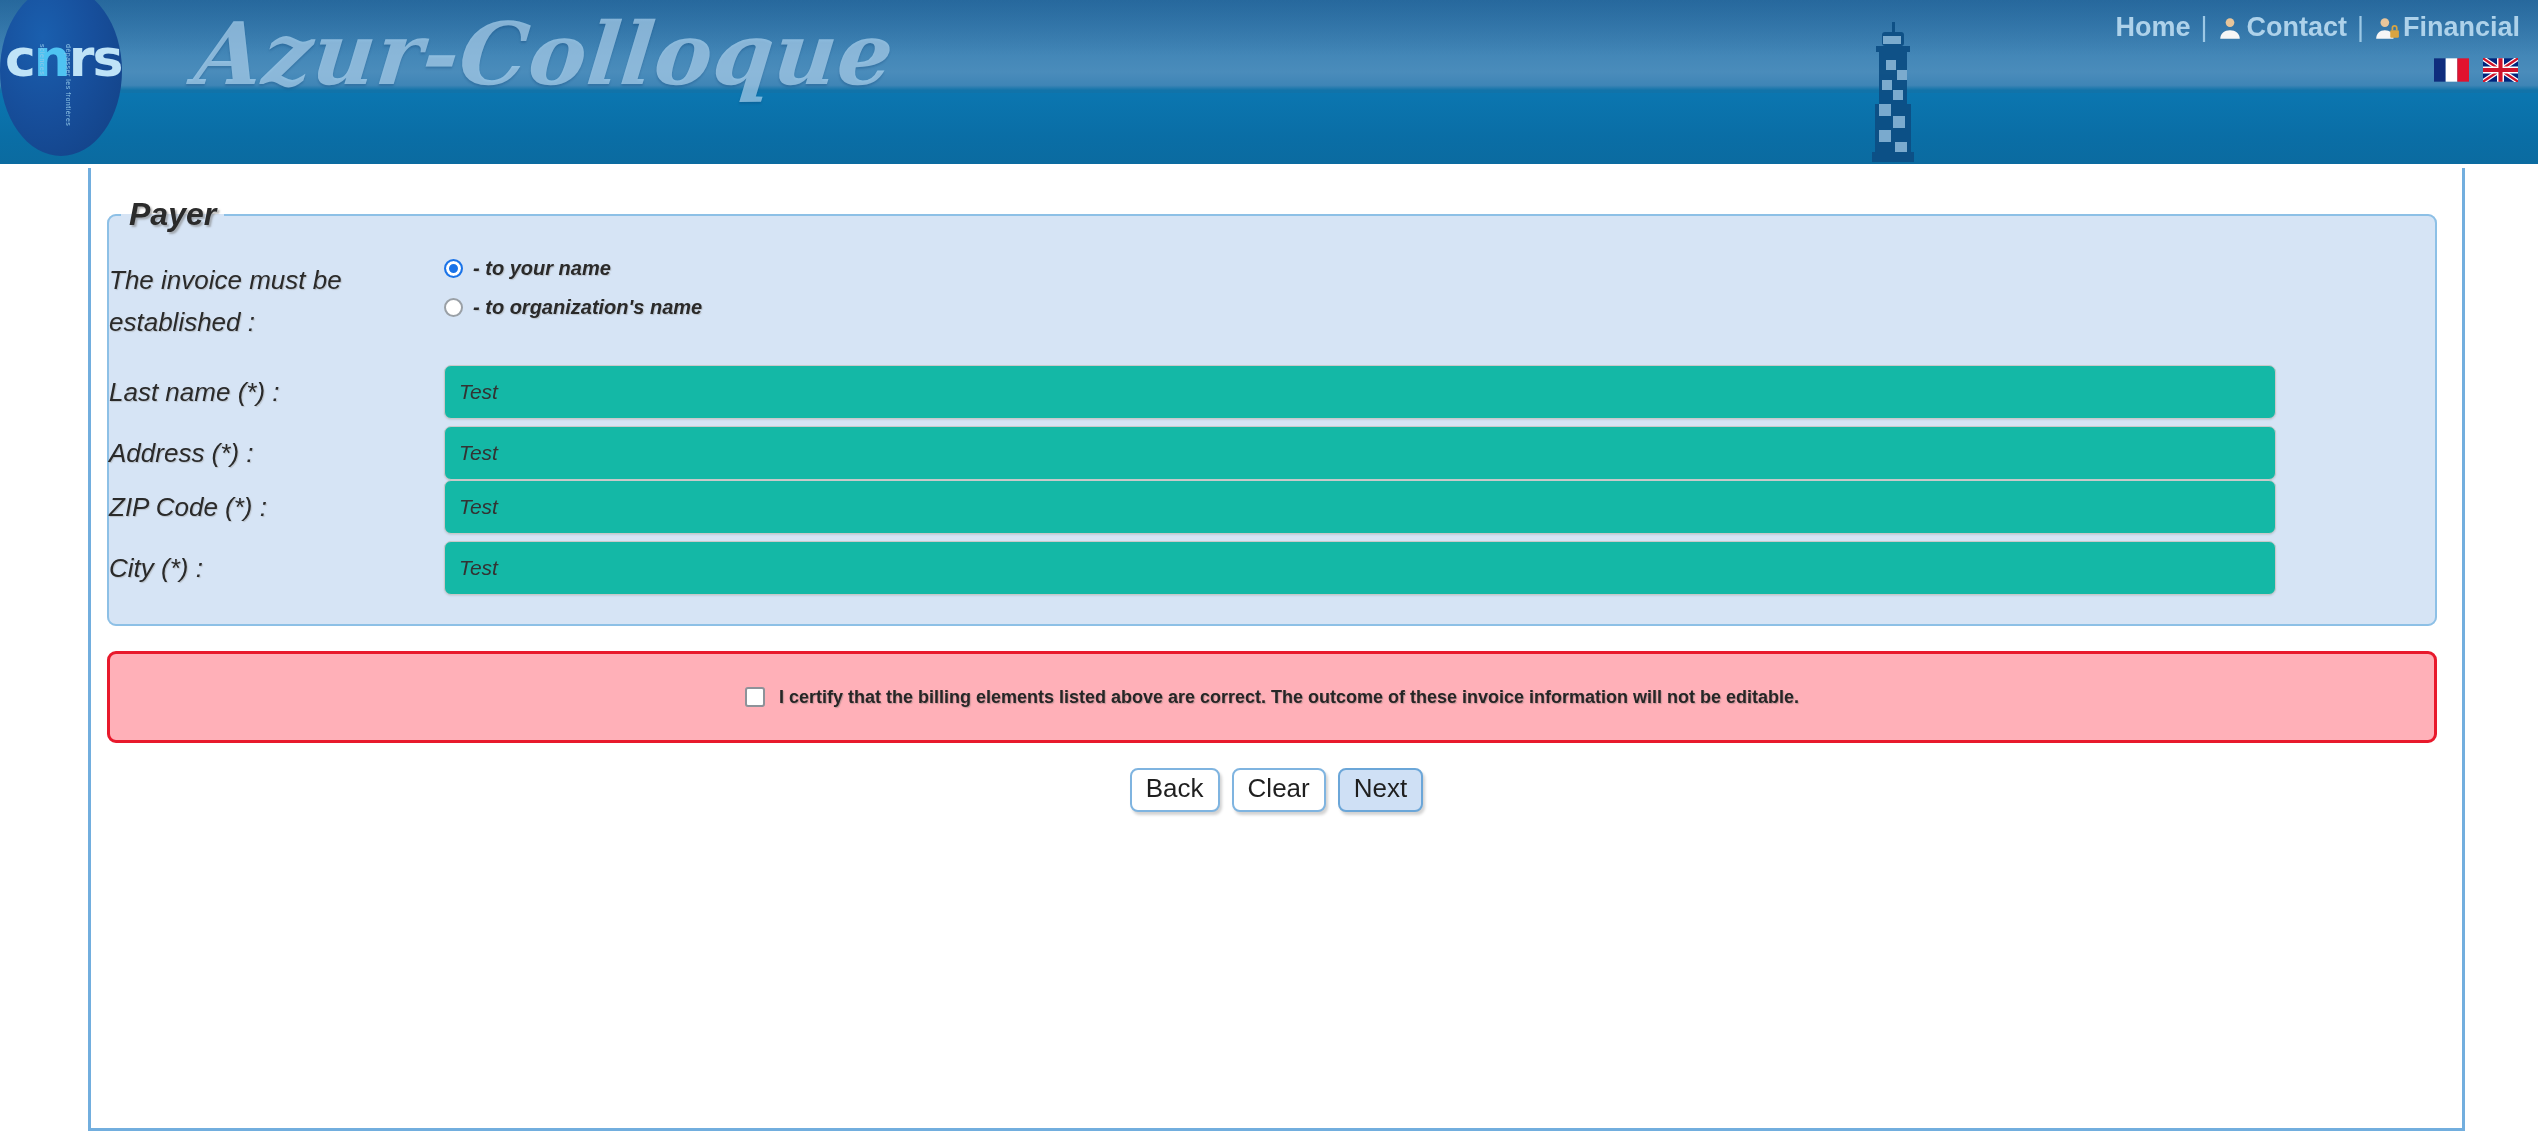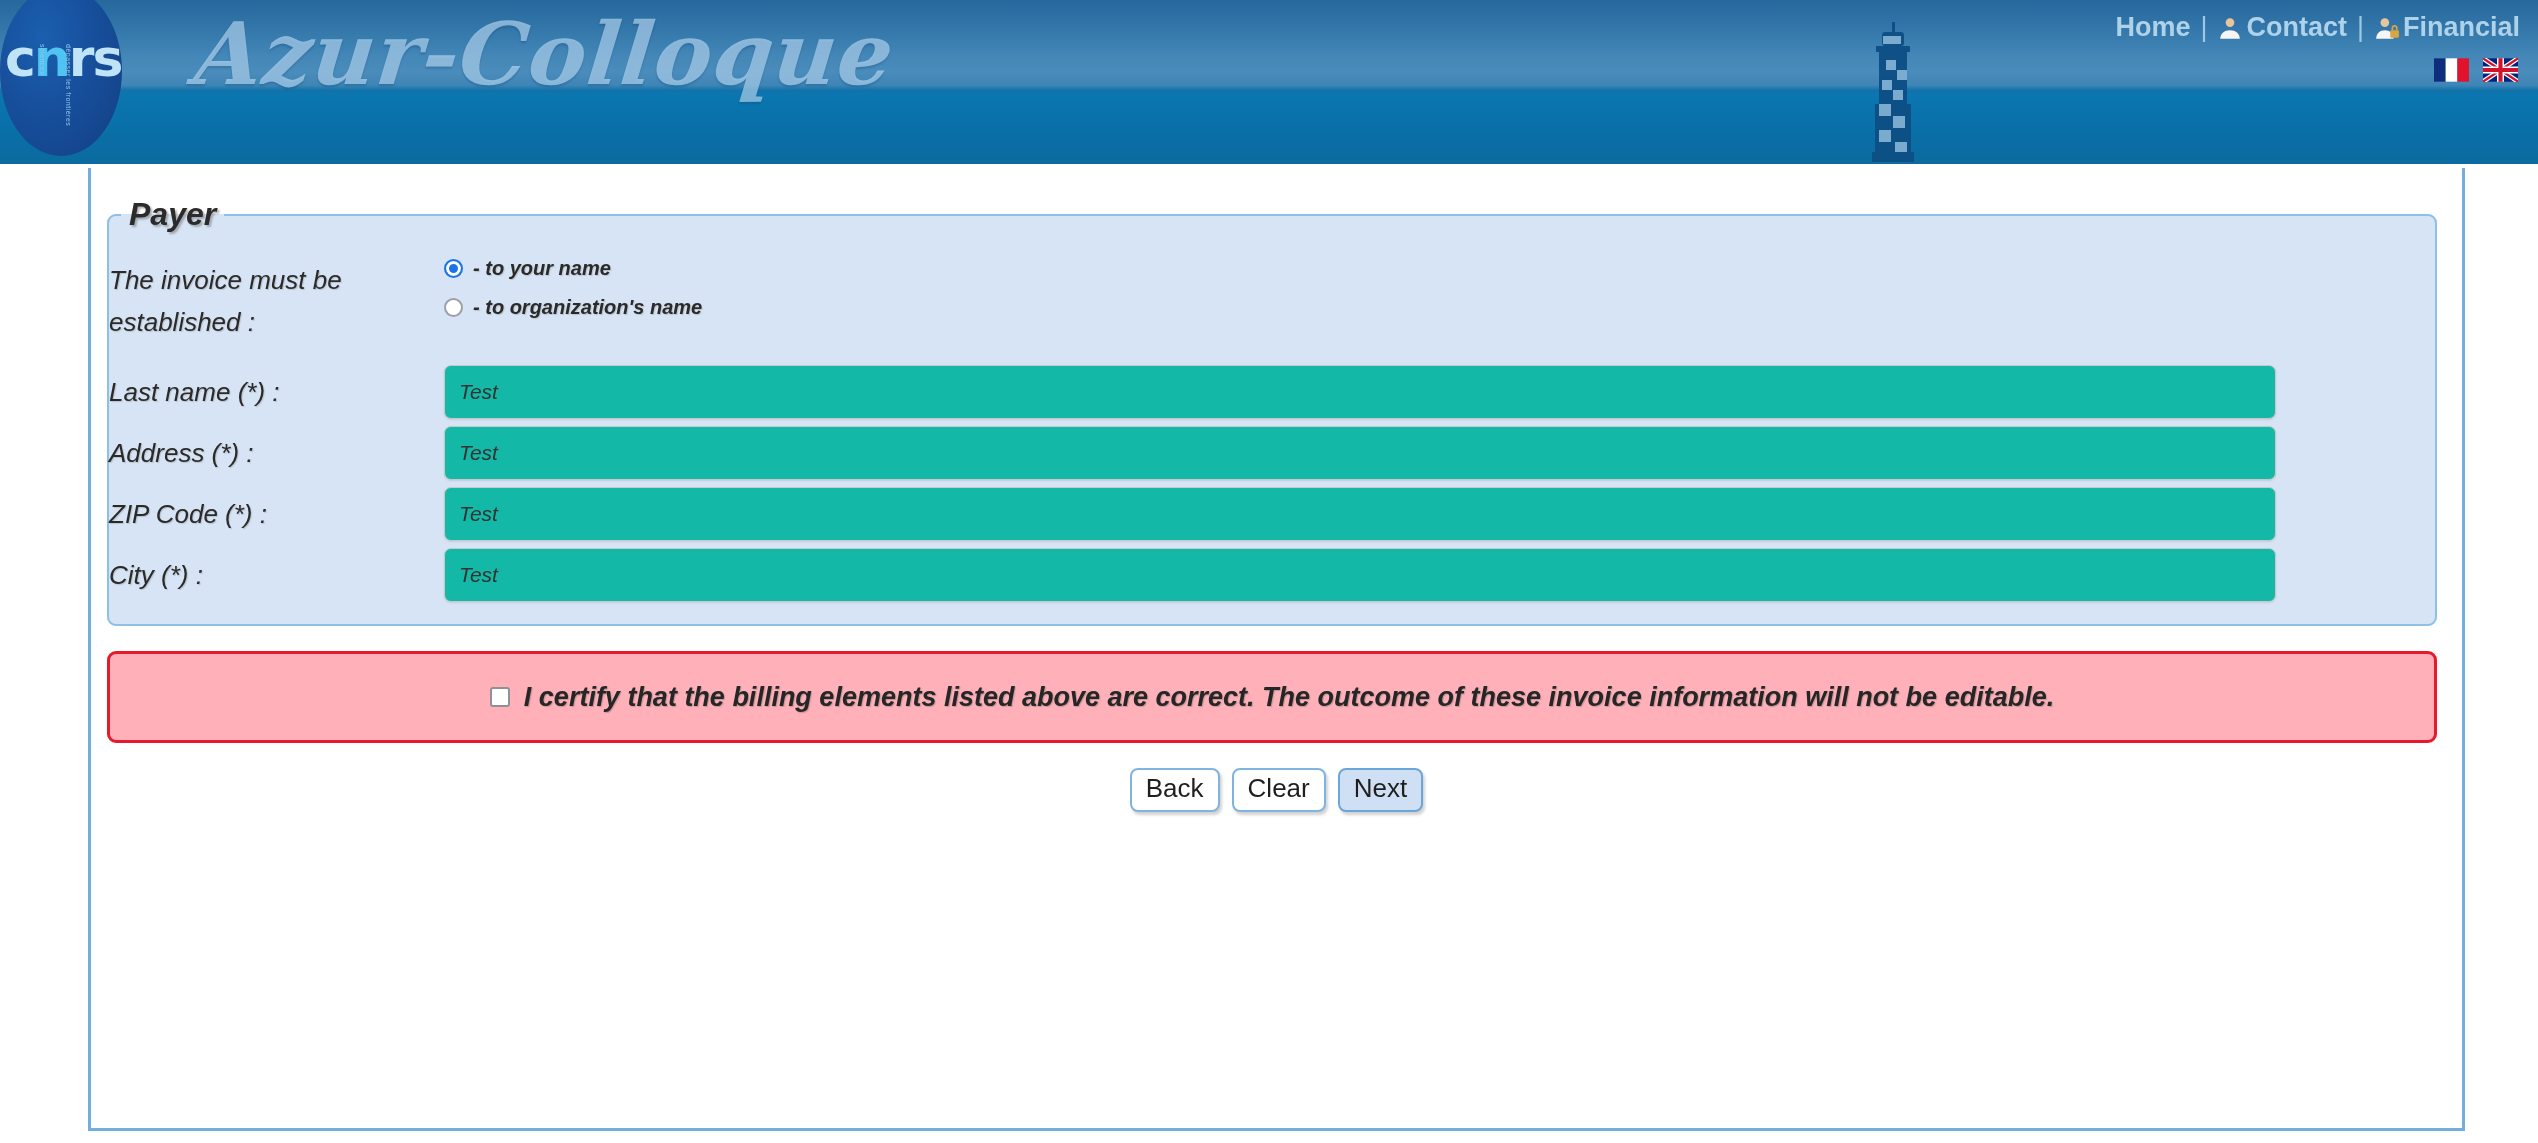--- a/index.html
+++ b/index.html
@@ -220,21 +220,21 @@
     gap: 14px;
   }
   .chk {
     width: 20px; height: 20px;
     border: 2px solid #8d9299;
     border-radius: 3px;
     background: #fff;
     flex: none;
   }
   .certify-txt {
-    font-size: 27px; font-weight: bold; font-style: italic; color: #262626;
+    font-size: 18px; font-weight: bold; color: #262626;
     text-shadow: 1px 1px 1px rgba(140,120,120,.5);
   }
 
   
   .btnbar {
     position: absolute;
     left: 0; right: 0; top: 600px;
     display: flex; justify-content: center; gap: 12px;
   }
   .btn {
@@ -359,21 +359,21 @@
         </div>
       </div>
 
       <div class="row" style="margin-top: 7px;">
         <div class="lbl">Address (*) :</div>
         <div class="field-zone">
           <input class="txt" type="text" value="Test" style="">
         </div>
       </div>
 
-      <div class="row" style="margin-top: 7px;">
+      <div class="row" style="">
         <div class="lbl">ZIP Code (*) :</div>
         <div class="field-zone">
           <input class="txt" type="text" value="Test" style="">
         </div>
       </div>
 
       <div class="row" style="margin-top: 7px;">
         <div class="lbl">City (*) :</div>
         <div class="field-zone">
           <input class="txt" type="text" value="Test" style="">

